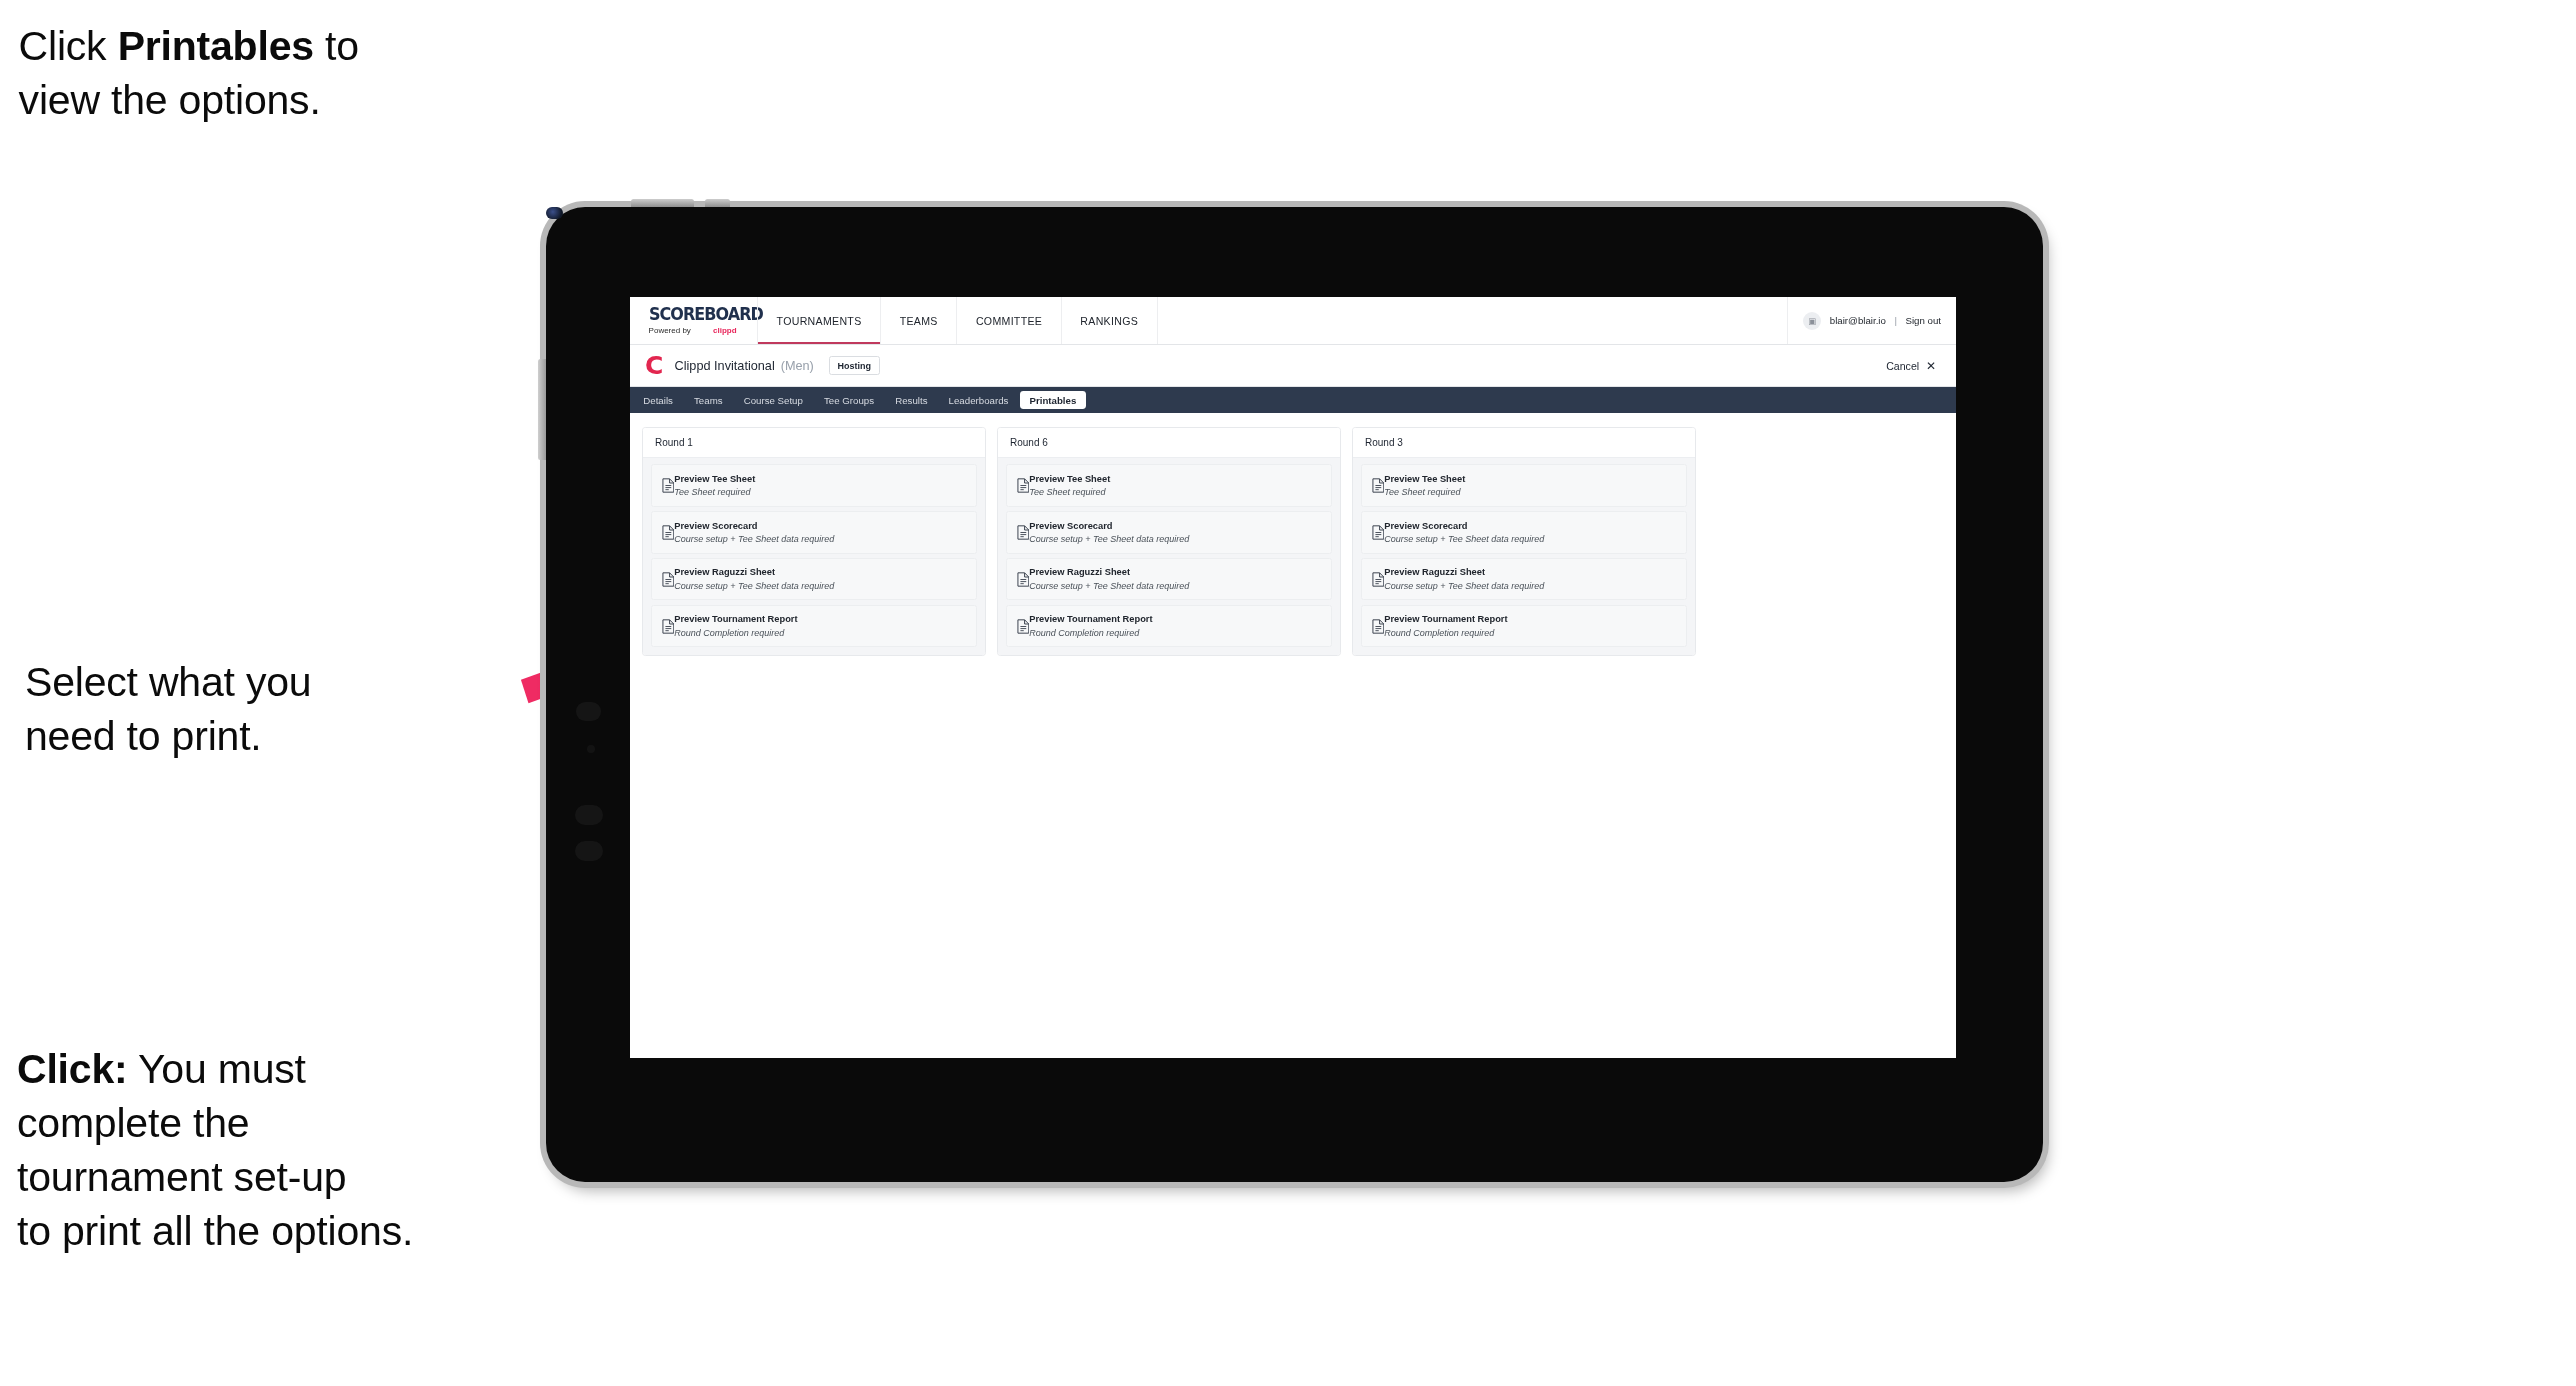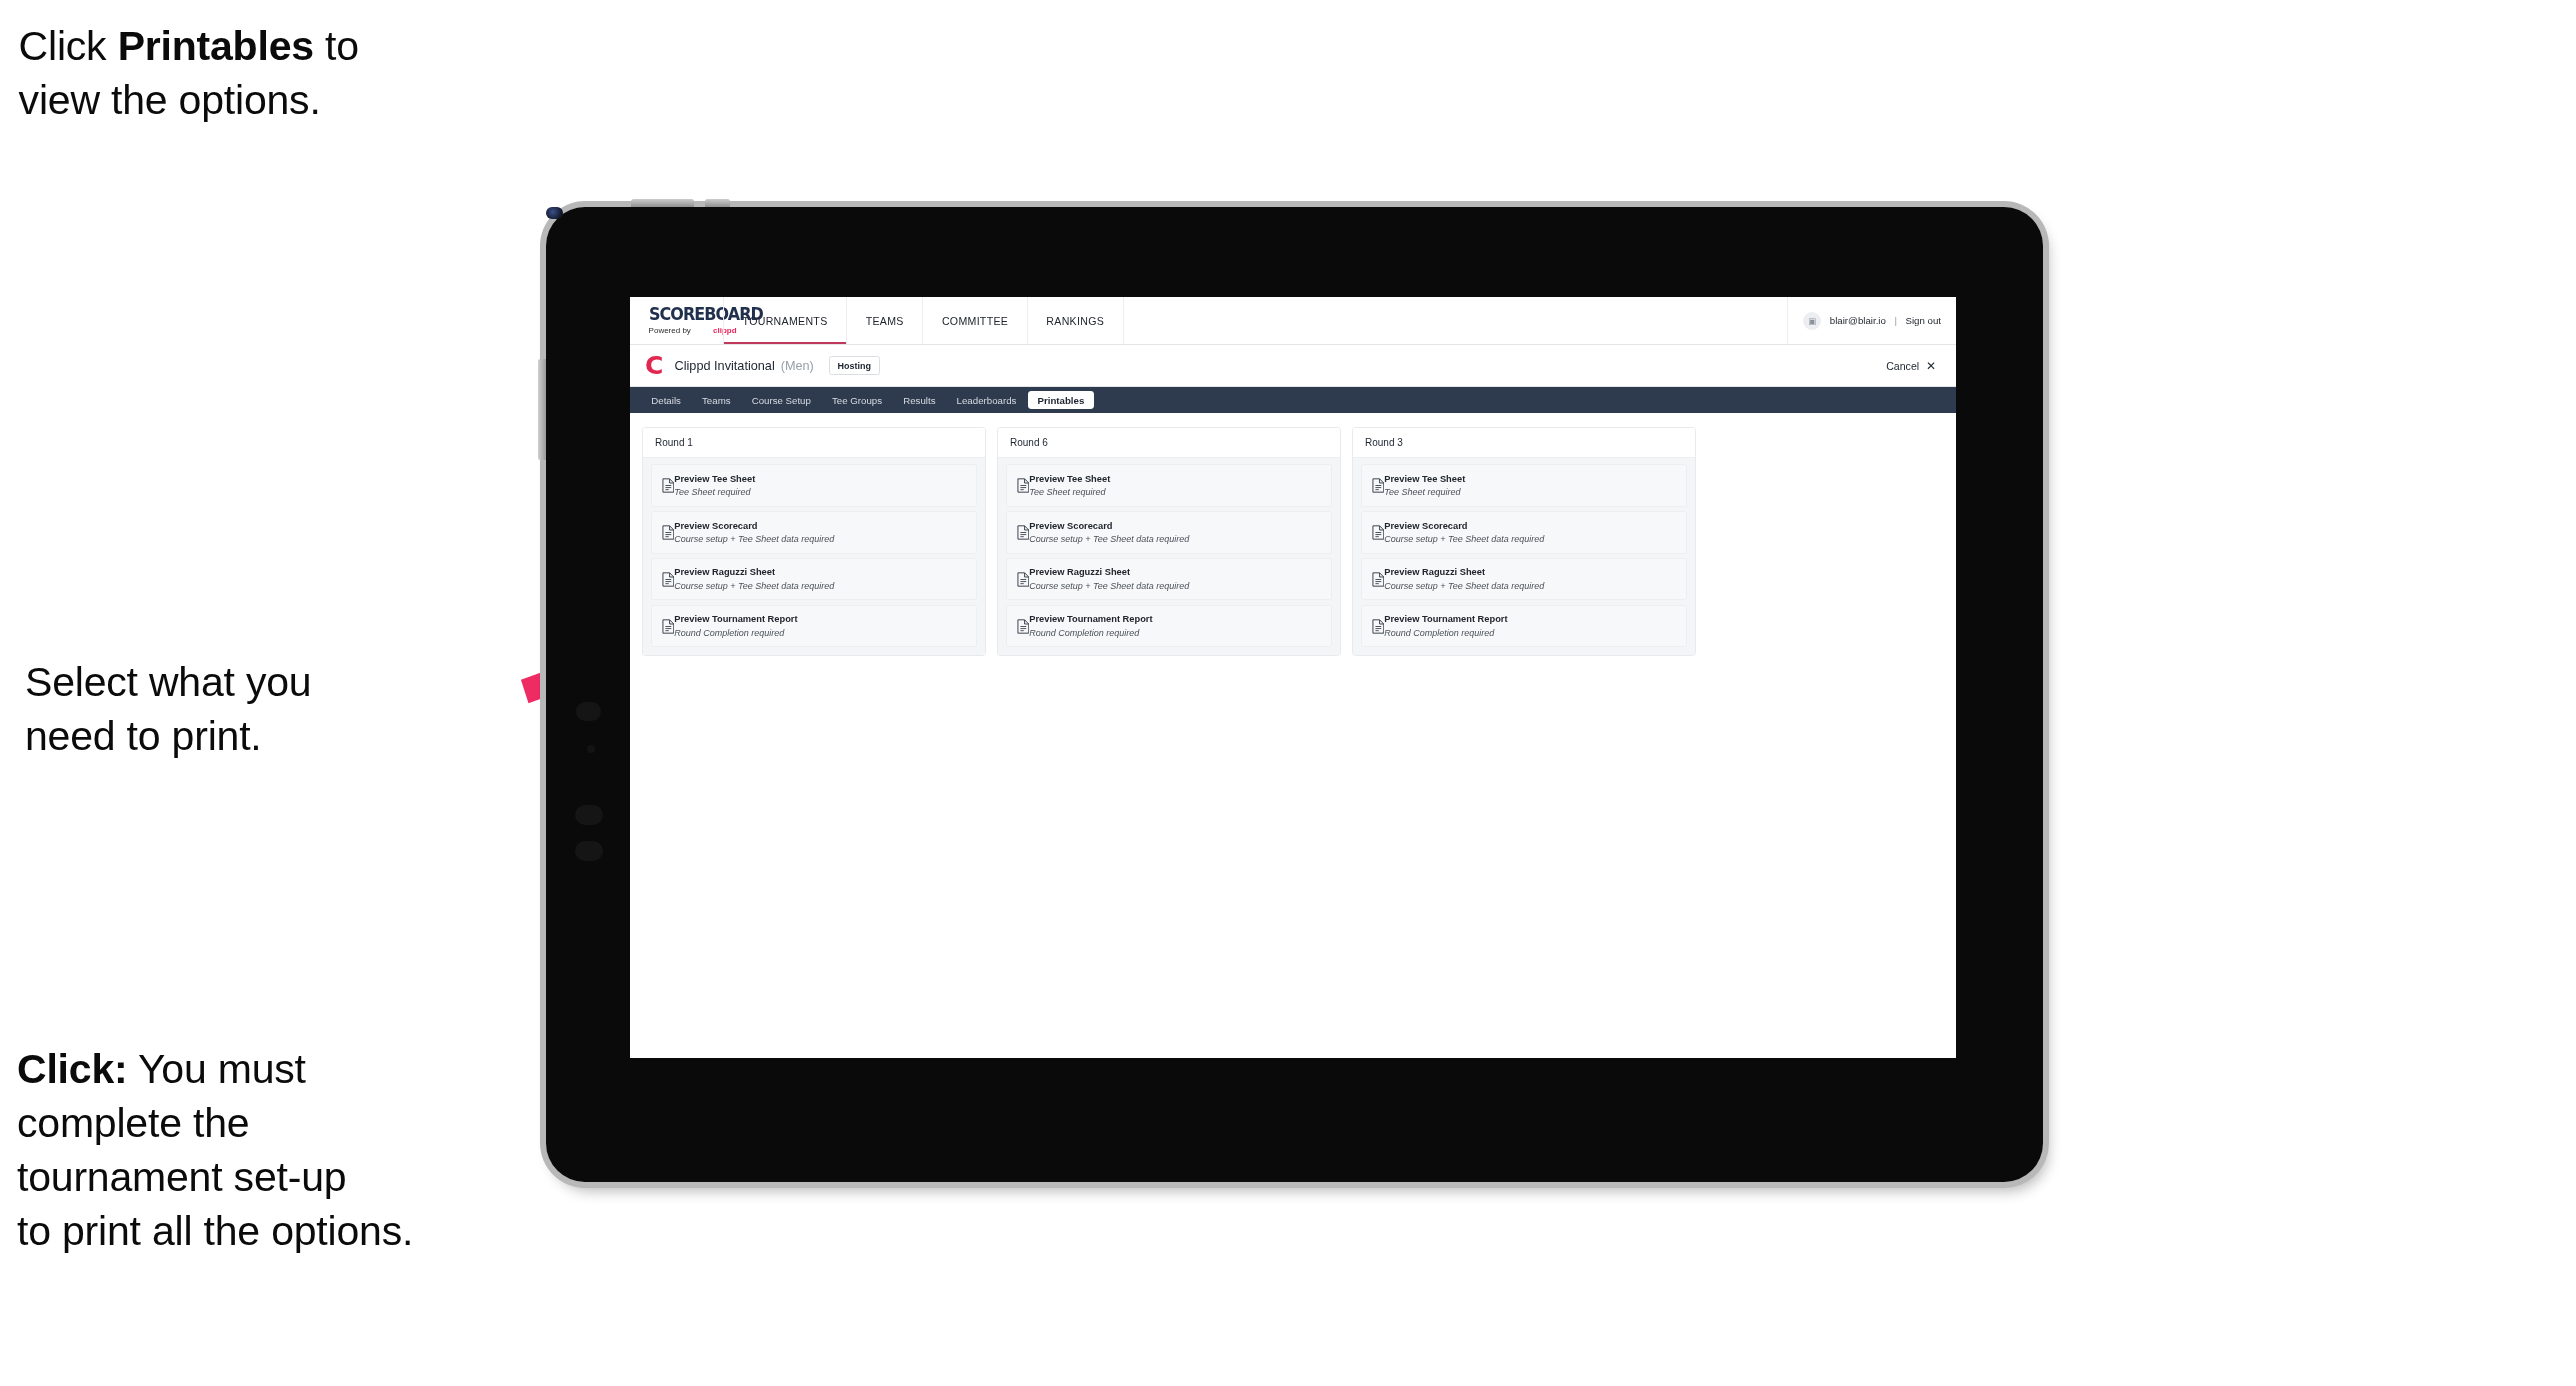--- a/index.html
+++ b/index.html
@@ -94,21 +94,21 @@
   }
   #brand-sub{font-size:8px;color:#2b2b2b;margin-top:2.5px;white-space:nowrap;}
   #brand-sub .pink{color:#e8275c;font-weight:bold;padding-left:20px;}
 
   .topnav{display:flex;align-items:center;}
   .topnav-item{
     padding:0 18.6px;height:100%;display:flex;align-items:center;
     font-size:10.6px;color:#21262e;letter-spacing:0.3px;
     border-right:0.8px solid #edeef0;cursor:pointer;position:relative;
   }
-  .topnav-item:first-child{border-left:0.8px solid #edeef0;}
+  .topnav-item:first-child{border-left:0.8px solid #edeef0;margin-left:34px;}
   .topnav-item.active::after{
     content:"";position:absolute;left:0;right:0;bottom:0;height:2.5px;background:#c0395d;
   }
   #topbar-spacer{flex:1;border-right:0.8px solid #edeef0;}
   #user-area{display:flex;align-items:center;gap:8.5px;padding:0 15px;}
   #avatar{
     width:18px;height:18px;border-radius:50%;background:#eceef1;
     display:flex;align-items:center;justify-content:center;color:#8b9099;font-size:8.5px;
   }
   #user-email{font-size:9.7px;color:#23282f;}
@@ -133,21 +133,21 @@
   }
   #cancel-btn{
     margin-left:auto;display:flex;align-items:center;gap:6.8px;
     font-size:10.6px;color:#1d2430;cursor:pointer;padding-right:5px;
   }
   #cancel-x{font-size:12px;line-height:1;}
 
   
   #tabbar{
     height:26px;background:#2e3a4e;display:flex;align-items:center;
-    padding:0 12px;gap:2.5px;font-size:initial;
+    padding:0 4px;gap:2.5px;font-size:initial;
   }
   .tab{
     font-size:9.7px;color:#d7dbe2;padding:3.4px 9.3px;border-radius:3.4px;cursor:pointer;
     white-space:nowrap;
   }
   .tab.active{background:#ffffff;color:#1d2430;font-weight:bold;}
 
   
   #content{
     padding:13.5px 12px;display:flex;gap:11px;align-items:flex-start;font-size:initial;

